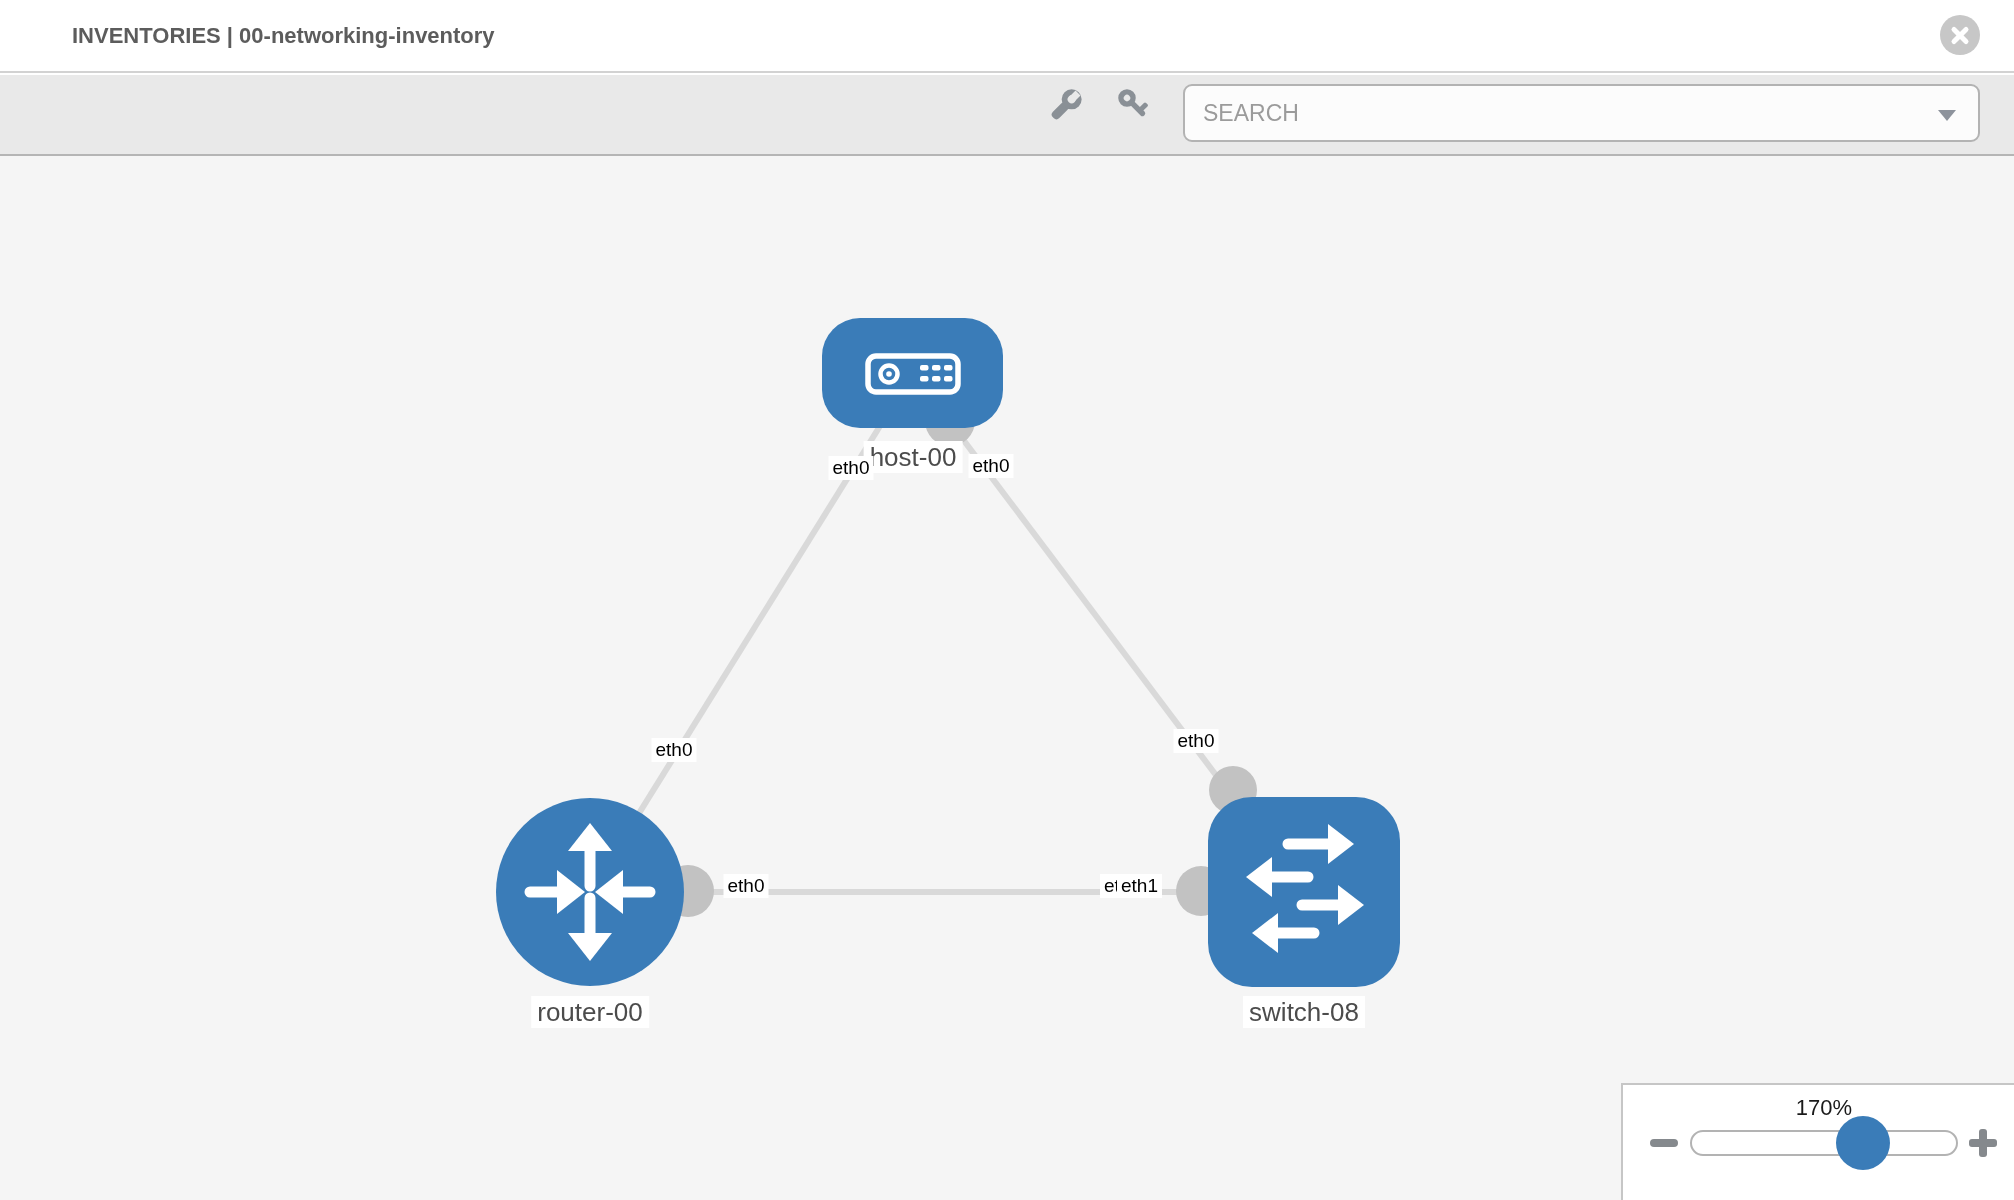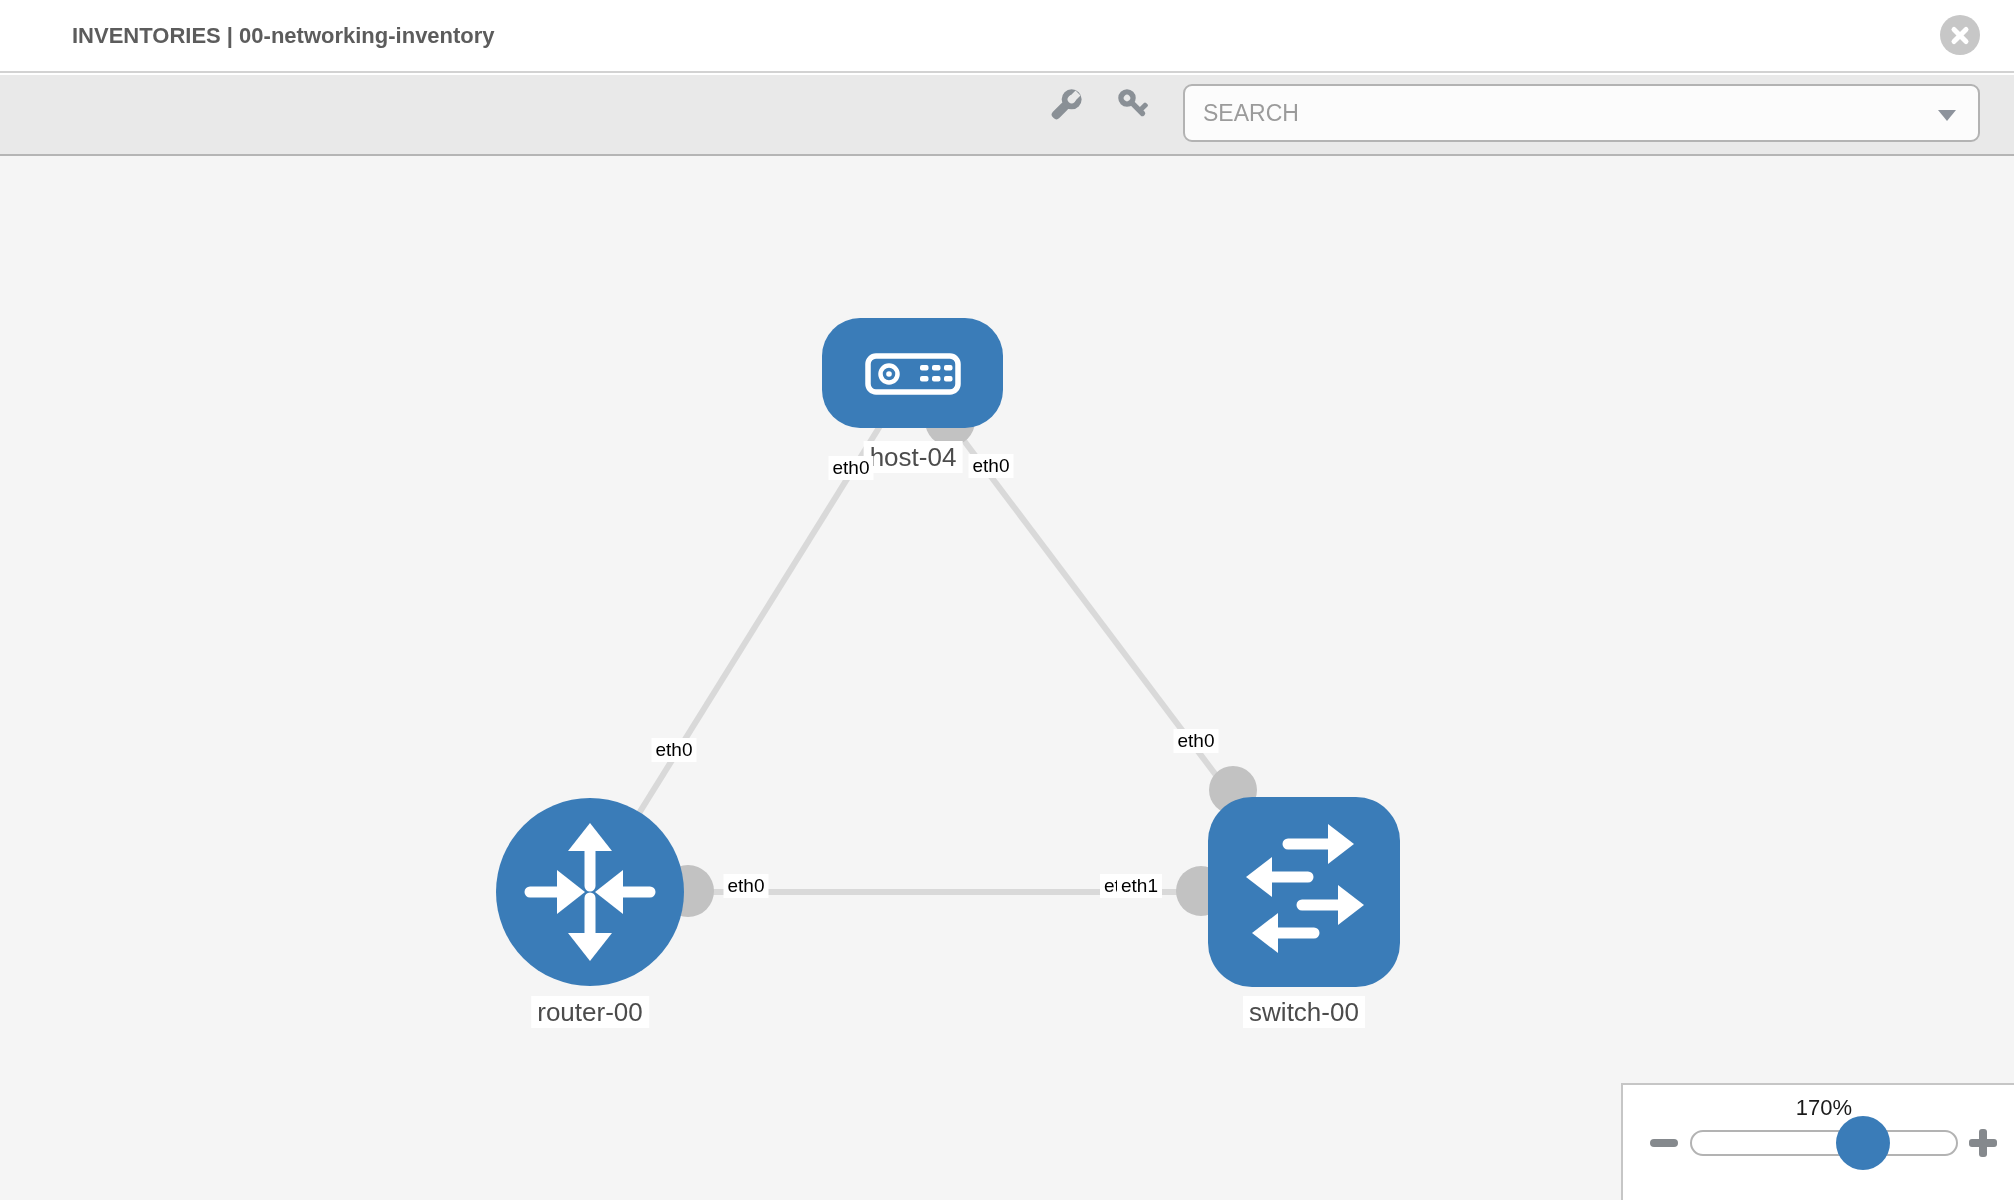--- a/index.html
+++ b/index.html
@@ -169,23 +169,23 @@
         <line x1="100" y1="80" x2="60" y2="80"></line>
         <polygon points="38,80 64,60 64,100" stroke="none"></polygon>
         <line x1="94" y1="108" x2="132" y2="108"></line>
         <polygon points="156,108 130,88 130,128" stroke="none"></polygon>
         <line x1="106" y1="136" x2="66" y2="136"></line>
         <polygon points="44,136 70,116 70,156" stroke="none"></polygon>
       </g>
     </svg>
   </div>
 
-  <div class="node-label" style="left:913px;  top:441px;">host-04</div>
+  <div class="node-label" style="left:913px;  top:441px;">host-00</div>
   <div class="node-label" style="left:590px;  top:996px;">router-00</div>
-  <div class="node-label" style="left:1304px; top:996px;">switch-00</div>
+  <div class="node-label" style="left:1304px; top:996px;">switch-08</div>
 
   <div class="if-label centered" style="left:851px;  top:456px;">eth0</div>
   <div class="if-label centered" style="left:991px;  top:454px;">eth0</div>
   <div class="if-label centered" style="left:674px;  top:738px;">eth0</div>
   <div class="if-label centered" style="left:1196px; top:729px;">eth0</div>
   <div class="if-label centered" style="left:746px;  top:874px;">eth0</div>
   <div class="if-label" style="left:1100px; top:874px;">eth0</div>
   <div class="if-label over" style="left:1117px; top:874px;">eth1</div>
 
   <div class="zoom-panel"></div>

